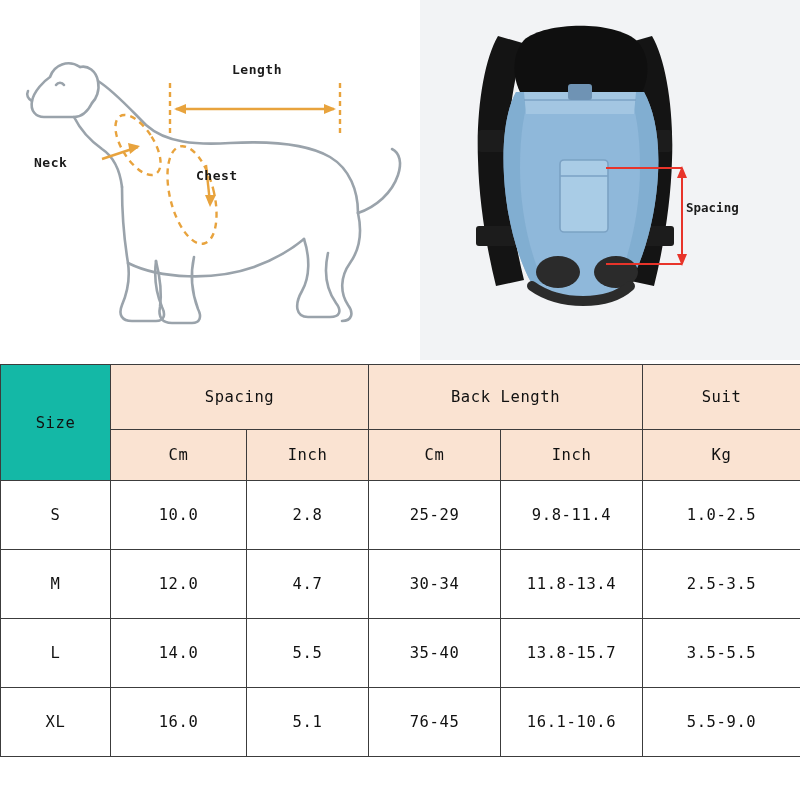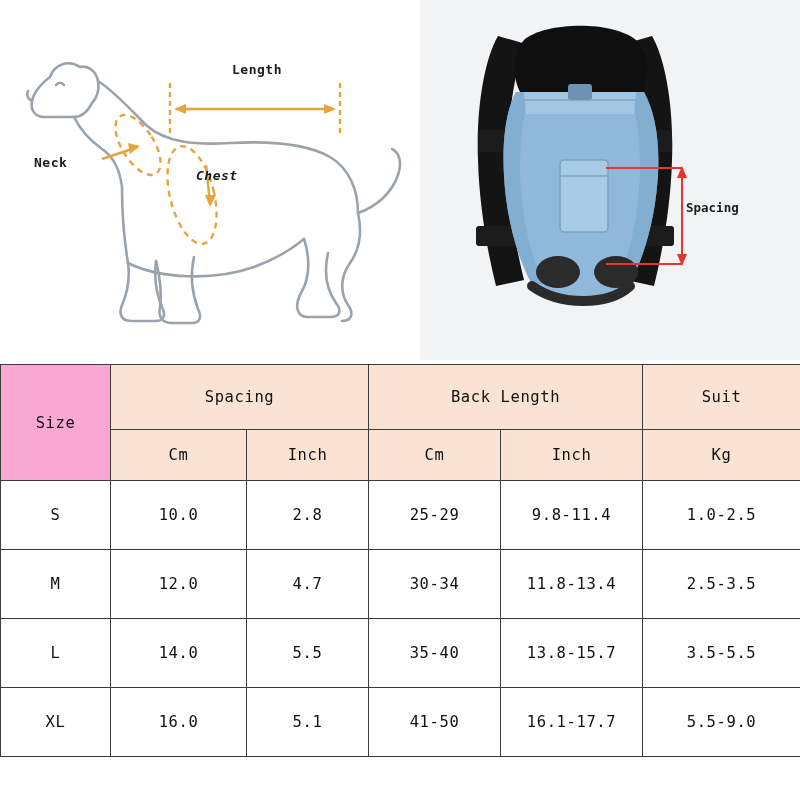--- a/index.html
+++ b/index.html
@@ -45,21 +45,21 @@
     position: absolute;
     font-family: "DejaVu Sans Mono", monospace;
     font-size: 13px;
     font-weight: bold;
     color: #1a1a1a;
     letter-spacing: 0.5px;
     white-space: nowrap;
   }
   .lbl-length { left: 232px; top: 62px; }
   .lbl-neck   { left: 34px;  top: 155px; }
-  .lbl-chest  { left: 196px; top: 168px; font-style: italic; }
+  .lbl-chest  { left: 196px; top: 168px; }
 
   
   .photo-panel {
     position: absolute;
     left: 420px;
     top: 0;
     width: 380px;
     height: 360px;
     background: #f2f3f5;
     overflow: hidden;
@@ -99,21 +99,21 @@
     font-family: "DejaVu Sans Mono", monospace;
     font-size: 15.5px;
     color: #111111;
     letter-spacing: 0.6px;
   }
   .hdr {
     background: #fae3d2;
     font-size: 16px;
   }
   .hdr-size {
-    background: #f9a8d4;
+    background: #14b8a6;
     font-size: 16px;
   }
   tr.hrow1 td { height: 62px; }
   tr.hrow2 td { height: 48px; }
   tr.drow td  { height: 66px; background: #ffffff; }
 
   .col-size   { width: 110px; }
   .col-sp-cm  { width: 136px; }
   .col-sp-in  { width: 122px; }
   .col-bl-cm  { width: 132px; }
@@ -327,21 +327,21 @@
           <td>14.0</td>
           <td>5.5</td>
           <td>35-40</td>
           <td>13.8-15.7</td>
           <td>3.5-5.5</td>
         </tr>
         <tr class="drow">
           <td>XL</td>
           <td>16.0</td>
           <td>5.1</td>
-          <td>41-50</td>
-          <td>16.1-17.7</td>
+          <td>76-45</td>
+          <td>16.1-10.6</td>
           <td>5.5-9.0</td>
         </tr>
       </tbody>
     </table>
   </div>
 
 </div>
 
 </body></html>

